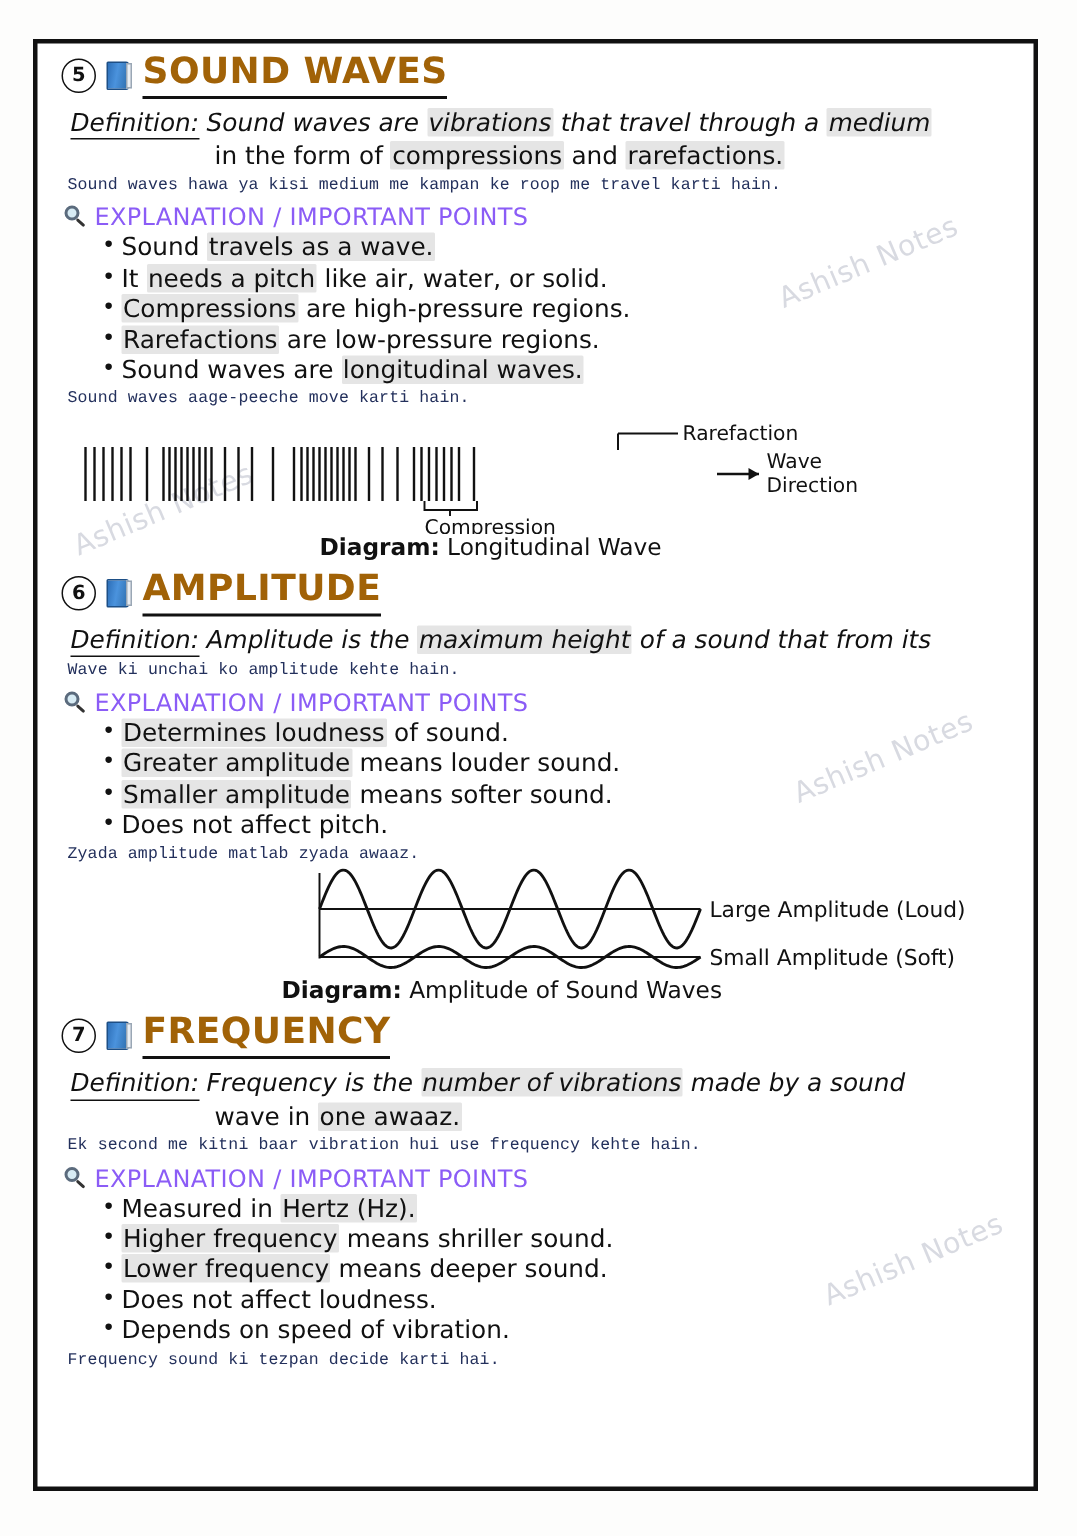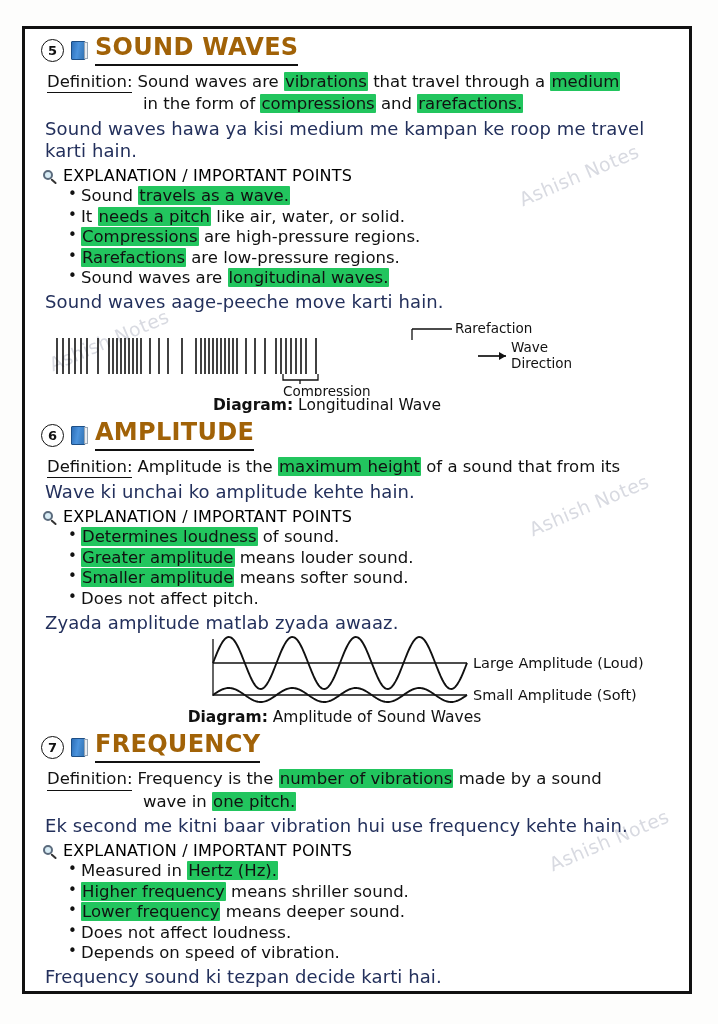--- a/index.html
+++ b/index.html
@@ -68,45 +68,46 @@
     letter-spacing:.3px;
     border-bottom:2.6px solid #111;
     line-height:1.04;
     padding-bottom:4px;
     font-family:"DejaVu Sans", sans-serif;
   }
 
   .def-row{
     display:flex;
     margin:6px 0 0 12px;
-    font-size:16.5px;color:#111;line-height:1.24;
+    font-size:16.5px;color:#111;line-height:1.24;font-style:italic;
   }
   .def-label{
     border-bottom:1.6px solid #111;
     font-weight:400;
     flex:0 0 auto;
     align-self:flex-start;
     margin-right:5px;
   }
   .def-body{flex:1 1 auto;}
   .def-cont{
     margin:1px 0 0 108px;
     font-size:16.5px;color:#111;line-height:1.24;
   }
   .hindi{
     margin:3px 0 0 10px;
-    font-size:18px;
+    font-size:11px;
     color:#23305c;
     line-height:1.24;
     letter-spacing:.1px;
+    font-family:Liberation Mono, monospace;
   }
   .exp-head{
-    display:flex;align-items:flex-end;gap:5px;
+    display:flex;align-items:center;gap:5px;
     margin:4px 0 0 8px;
-    font-size:16px;color:#000000;letter-spacing:.2px;
+    font-size:16px;color:#8b5cf6;letter-spacing:.2px;
   }
   .mag{
     width:15px;height:15px;position:relative;flex:0 0 auto;
     display:inline-block;
   }
   .mag .ring{
     position:absolute;left:0;top:0;width:10px;height:10px;
     border:2px solid #5b6b7d;border-radius:50%;
     background:#d8ecf5;box-sizing:border-box;
   }
@@ -117,21 +118,21 @@
   }
   ul.pts{margin:1px 0 0 0;padding:0 0 0 46px;list-style:none;}
   ul.pts li{
     font-size:16.5px;color:#111;line-height:1.235;
     position:relative;
   }
   ul.pts li:before{
     content:"•";position:absolute;left:-13px;top:-1px;font-size:15px;
   }
   mark{
-    background:#22c55e;color:#111;padding:0 1px;border-radius:1px;
+    background:#e5e5e5;color:#111;padding:0 1px;border-radius:1px;
   }
 
   
   .diagram{position:relative;margin-top:2px;}
   .dia-caption{
     text-align:center;font-size:15.5px;font-weight:700;color:#111;
     margin-top:0px;
   }
   .dia-caption .lbl{font-weight:700;}
   .dia-caption .txt{font-weight:400;}
@@ -302,21 +303,21 @@
             <div class="cover"></div>
             <div class="pages"></div>
           </div>
         <div class="sec-title">FREQUENCY</div>
       </div>
 
       <div class="def-row">
         <span class="def-label">Definition:</span>
         <span class="def-body"><span>Frequency is the </span><mark>number of vibrations</mark><span> made by a sound</span></span>
       </div>
-      <div class="def-cont"><span>wave in </span><mark>one pitch.</mark></div>
+      <div class="def-cont"><span>wave in </span><mark>one awaaz.</mark></div>
 
       <div class="hindi">Ek second me kitni baar vibration hui use frequency kehte hain.</div>
 
       <div class="exp-head">
         <span class="mag">
             <span class="ring"></span>
             <span class="handle"></span>
           </span>
         <span>EXPLANATION / IMPORTANT POINTS</span>
       </div>

